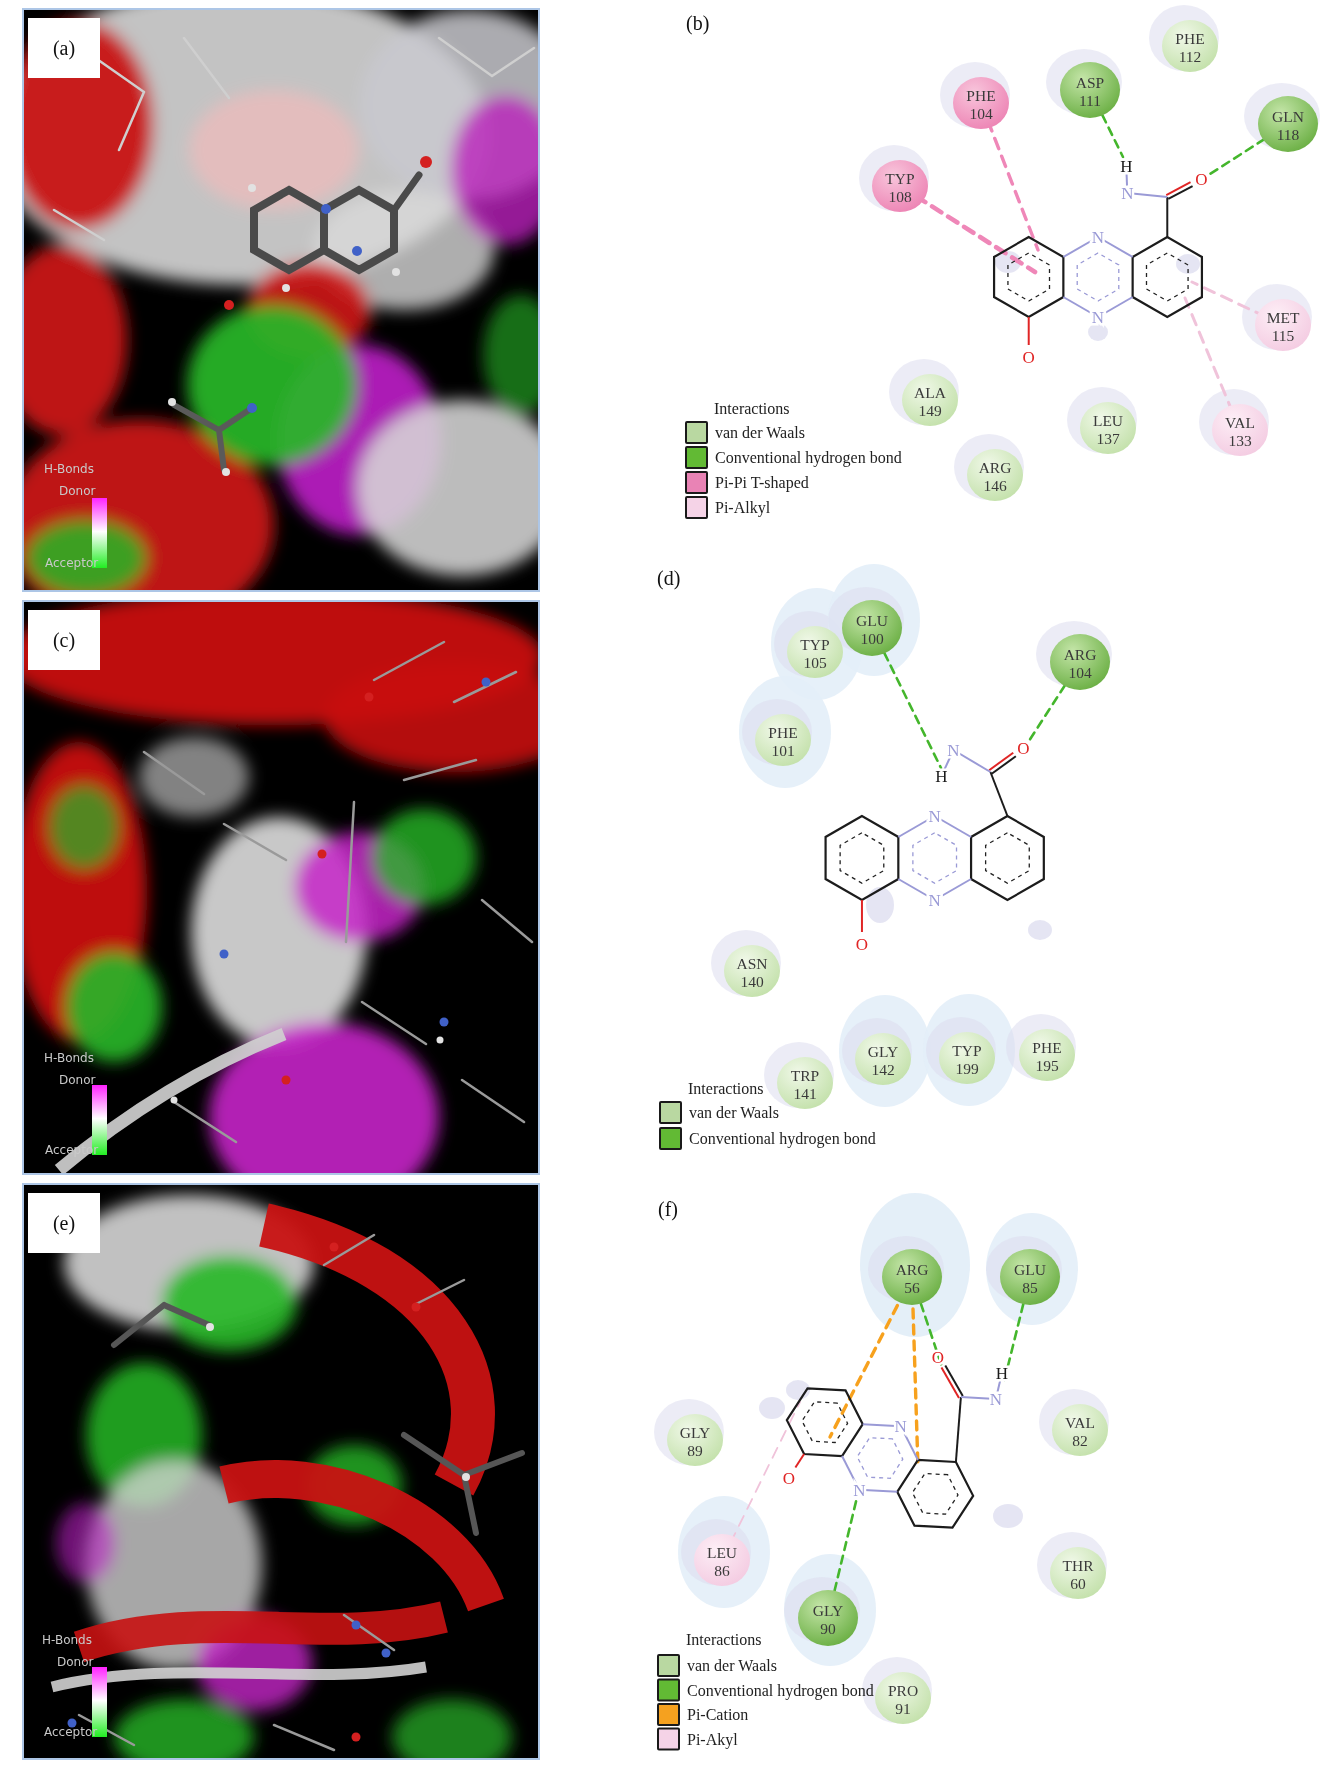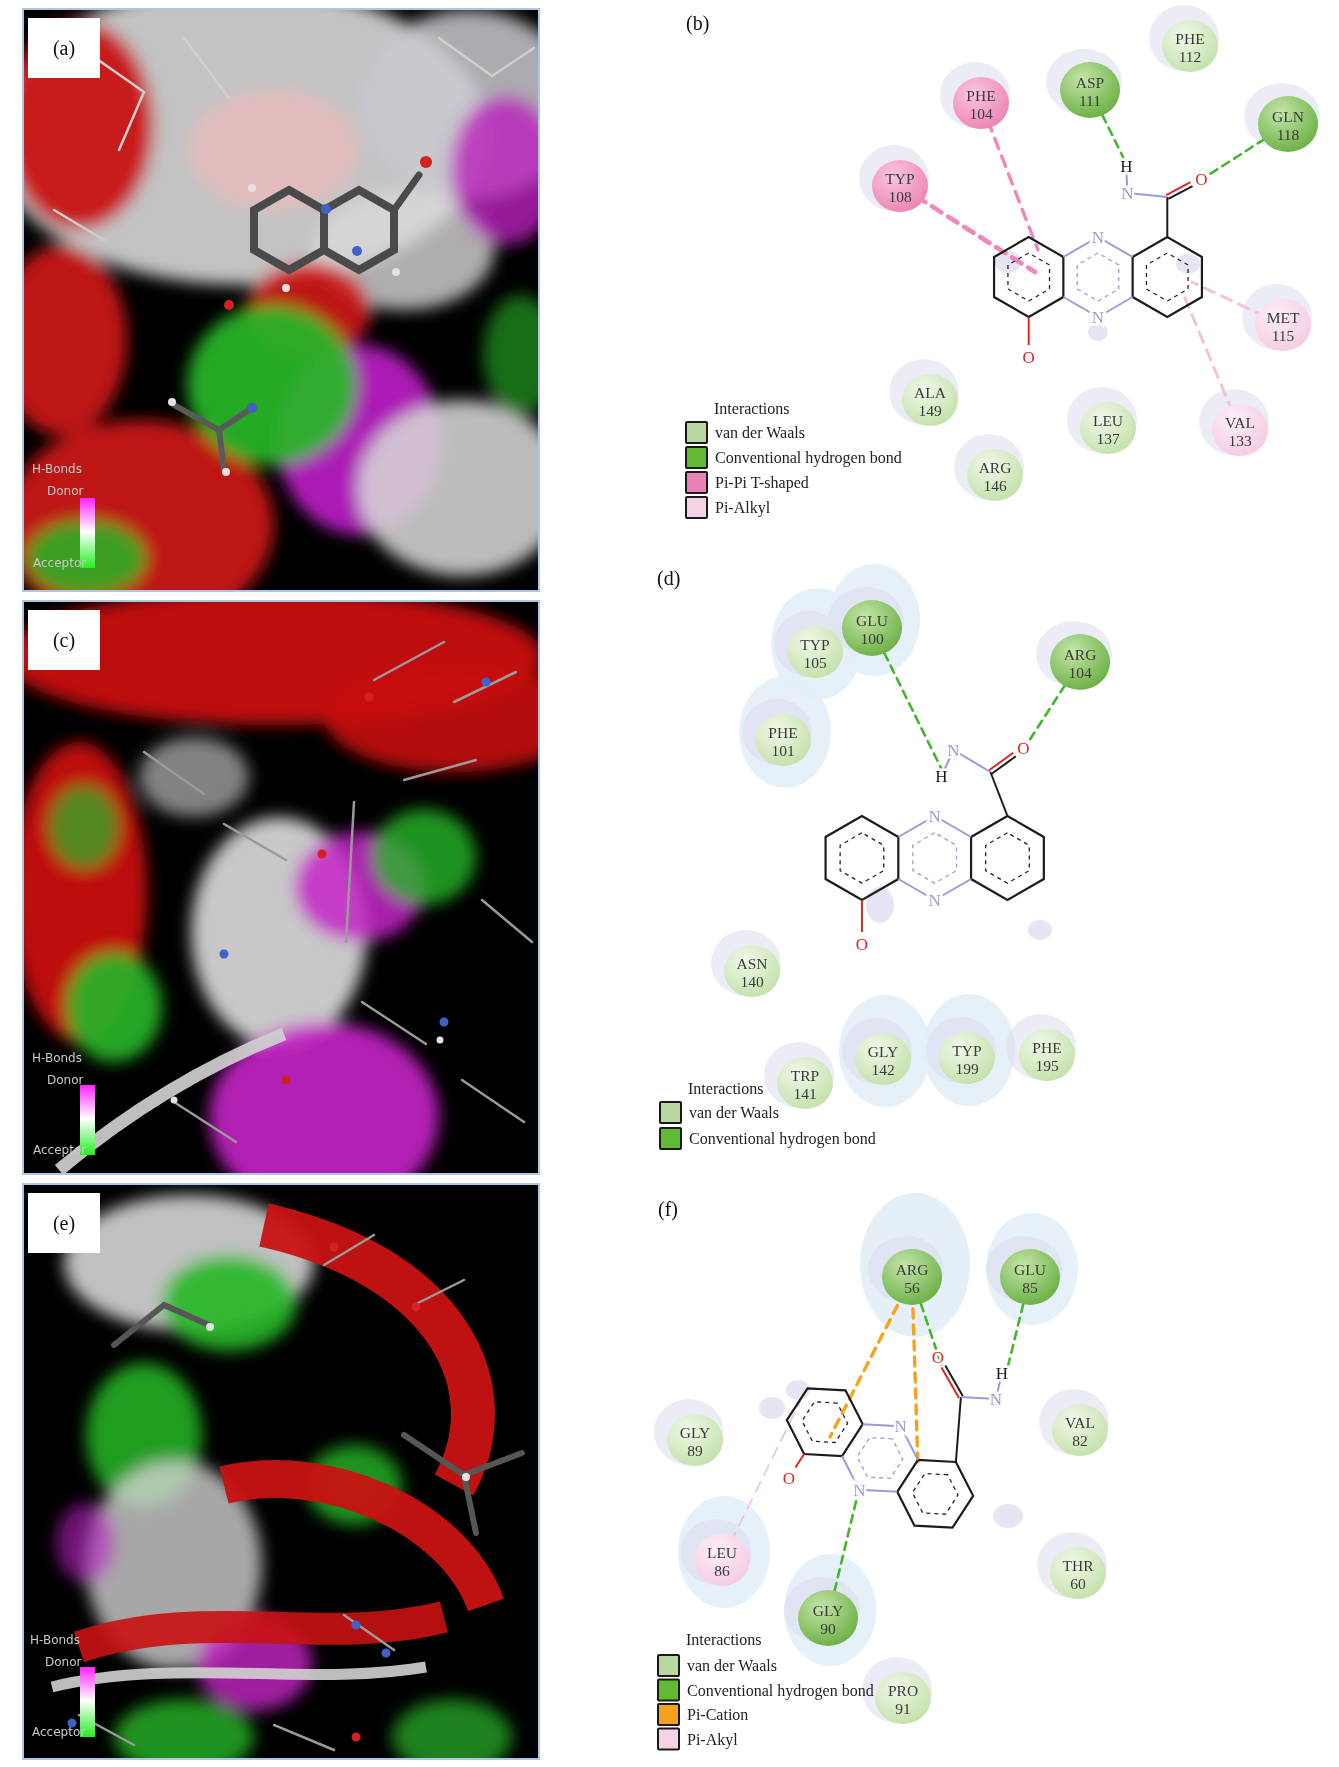--- a/index.html
+++ b/index.html
@@ -3,21 +3,21 @@
 <meta charset="utf-8">
 <style>
   html,body{margin:0;padding:0;}
   body{width:1339px;height:1767px;position:relative;background:#ffffff;overflow:hidden;
        font-family:"Liberation Serif",serif;}
   .p3d{position:absolute;background:#000;border:2px solid #adc6e6;box-sizing:border-box;}
   .p3d svg.art{position:absolute;left:0;top:0;width:100%;height:100%;}
   .labelbox{position:absolute;left:4px;top:8px;width:72px;height:60px;background:#fff;
             display:flex;align-items:center;justify-content:center;
             font:20px "Liberation Serif",serif;color:#111;z-index:3;}
-  .hleg{position:absolute;left:0;top:0;width:100%;height:100%;z-index:2;}
+  .hleg{position:absolute;left:12px;top:0;width:100%;height:100%;z-index:2;}
   .hleg .t{position:absolute;color:#c9c9c9;font:12px "DejaVu Sans",sans-serif;}
   .gradbar{position:absolute;left:56px;top:488px;width:15px;height:70px;
            background:linear-gradient(#ff22ff,#ffffff 48%,#22ee22);}
   svg.diagram{position:absolute;}
   text{font-family:"Liberation Serif",serif;}
 </style>
 </head>
 <body>
 
 <div class="p3d" id="p3d-a" style="left:22px;top:8px;width:518px;height:584px;">

